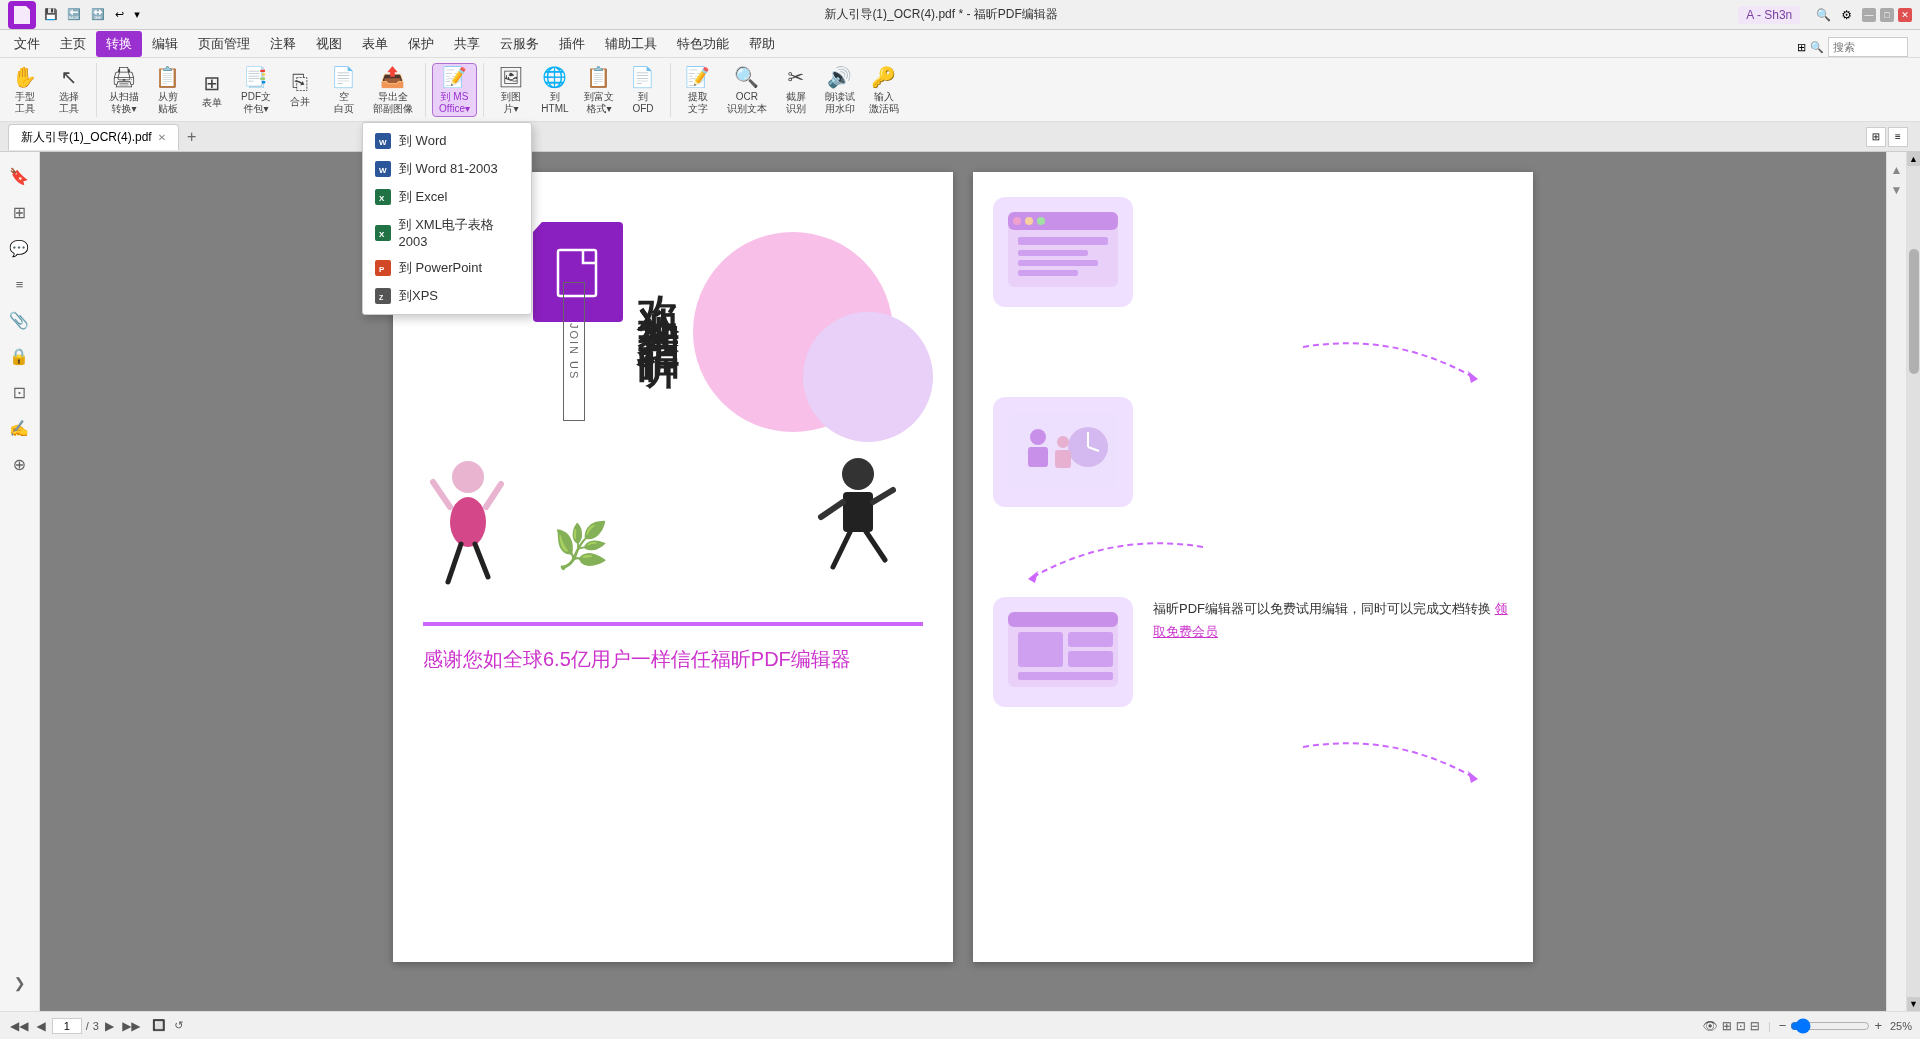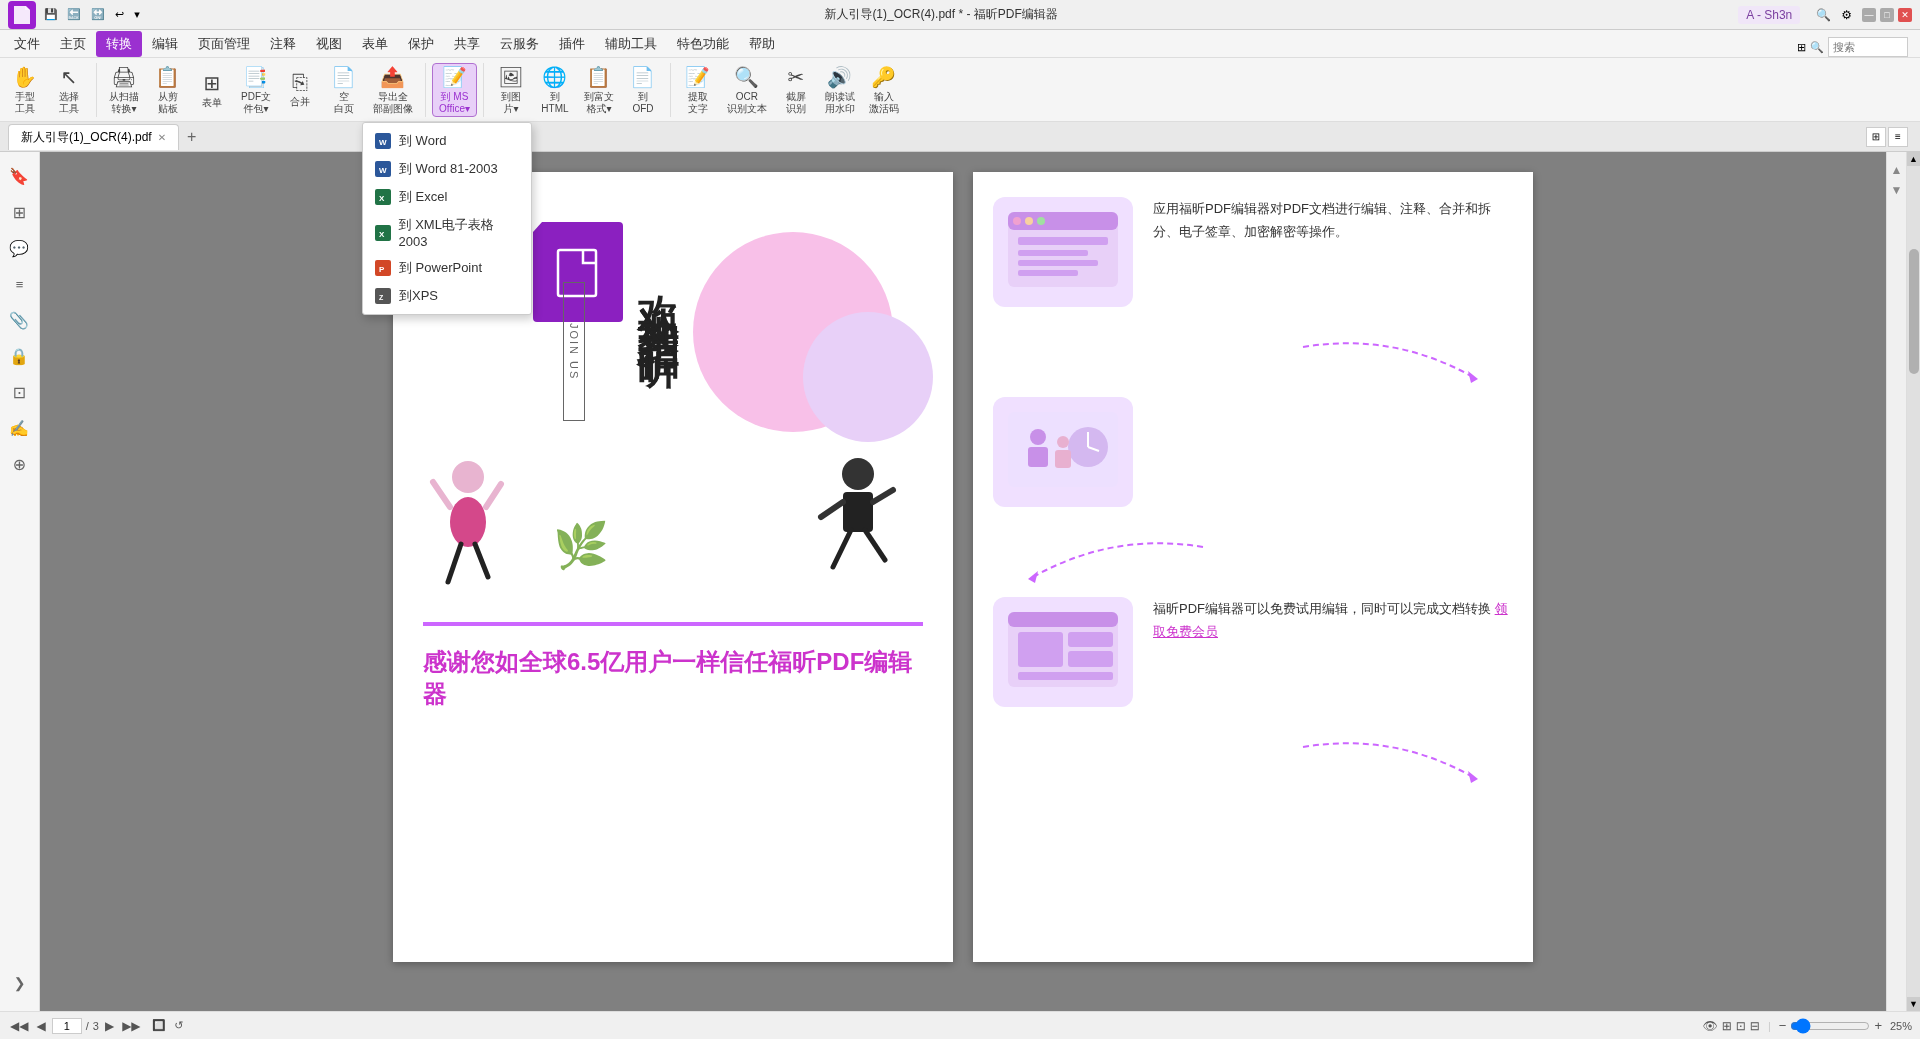--- a/index.html
+++ b/index.html
@@ -176,22 +176,22 @@
     }
     .page-divider {
       height: 4px;
       background: #cc66ff;
       margin: 0 30px;
     }
     .page-bottom {
       padding: 20px 30px;
     }
     .thank-you-title {
-      font-size: 24px;
-      font-weight: bold;
+      font-size: 20px;
+      font-weight: normal;
       color: #cc33cc;
       margin-bottom: 12px;
     }
     .page-desc {
       font-size: 13px;
       color: #444;
       line-height: 1.8;
     }
 
     
@@ -546,23 +546,20 @@
               <rect x="5" y="5" width="110" height="18" rx="6" fill="#c890e8"></rect>
               <rect x="10" y="10" width="8" height="8" rx="4" fill="#f0a0d0"></rect>
               <rect x="22" y="10" width="8" height="8" rx="4" fill="#f8d0a0"></rect>
               <rect x="34" y="10" width="8" height="8" rx="4" fill="#a0e0a0"></rect>
               <rect x="15" y="30" width="90" height="8" rx="2" fill="#d0a0f0"></rect>
               <rect x="15" y="43" width="70" height="6" rx="2" fill="#d0a0f0"></rect>
               <rect x="15" y="53" width="80" height="6" rx="2" fill="#d0a0f0"></rect>
               <rect x="15" y="63" width="60" height="6" rx="2" fill="#d0a0f0"></rect>
             </svg>
           </div>
-          <div class="feature-text">
-            <p class="feature-desc">应用福昕PDF编辑器对PDF文档进行编辑、注释、合并和拆分、电子签章、加密解密等操作。</p>
-          </div>
         </div>
 
         <div style="display:flex;justify-content:flex-end;margin:10px 20px 10px 0;">
           <svg width="200" height="50" viewBox="0 0 200 50">
             <path d="M10 10 Q100 -5 180 40" stroke="#cc66ff" stroke-width="2" fill="none" stroke-dasharray="6,4"></path>
             <polygon points="175,34 185,42 178,46" fill="#cc66ff"></polygon>
           </svg>
         </div>
 
         <div class="feature-item">

